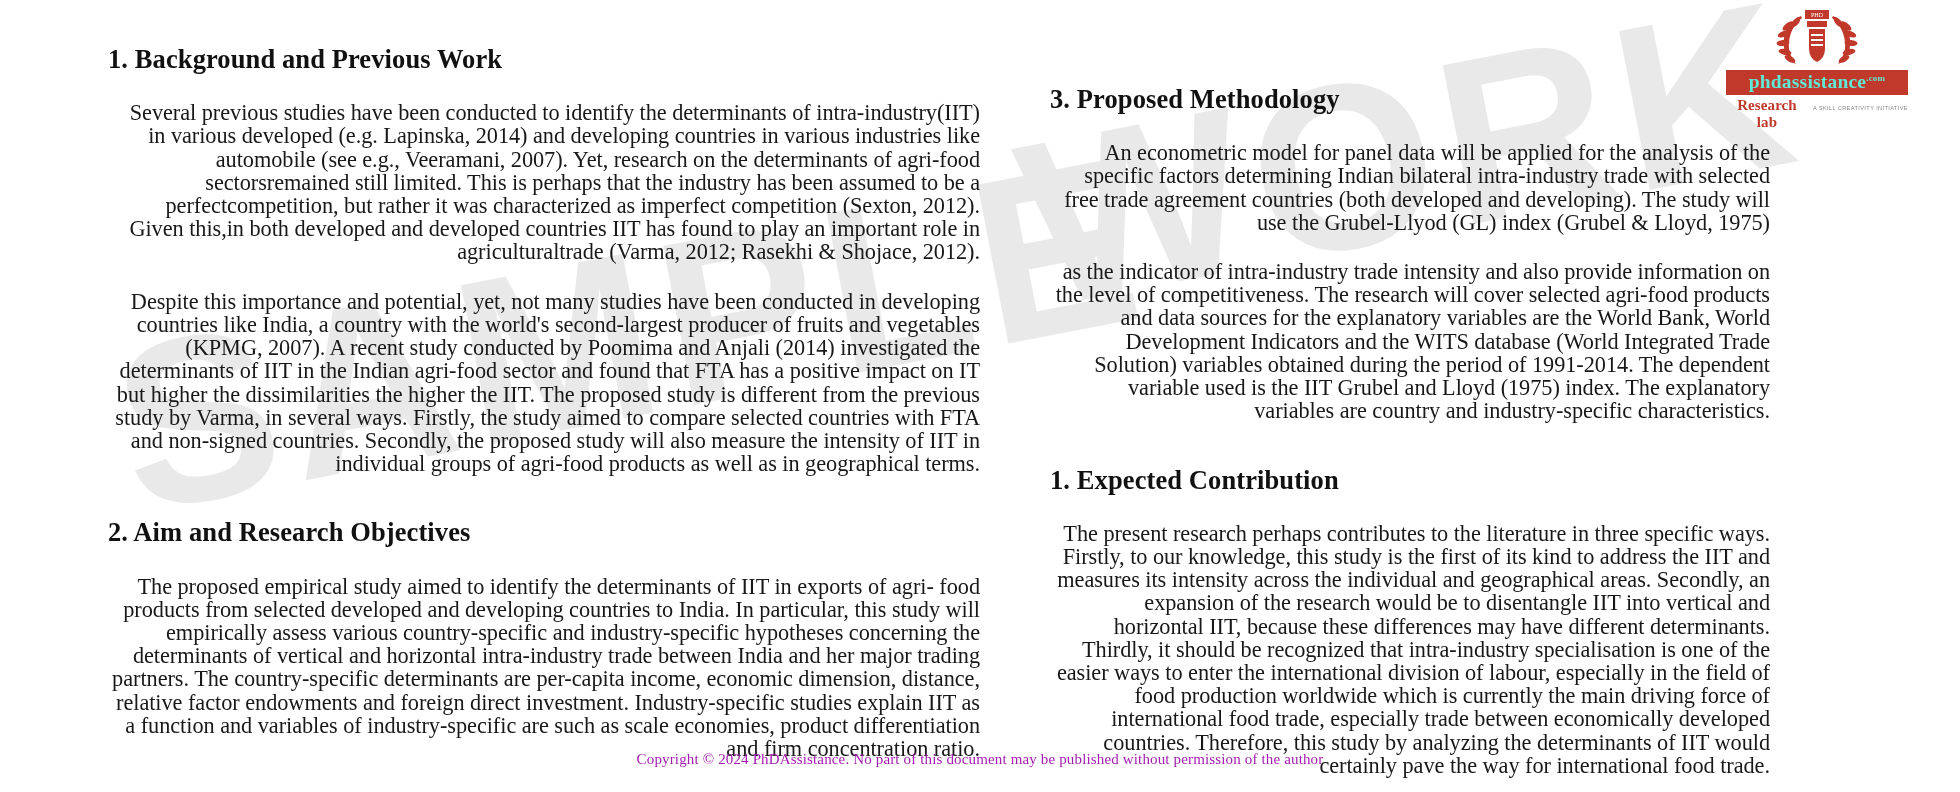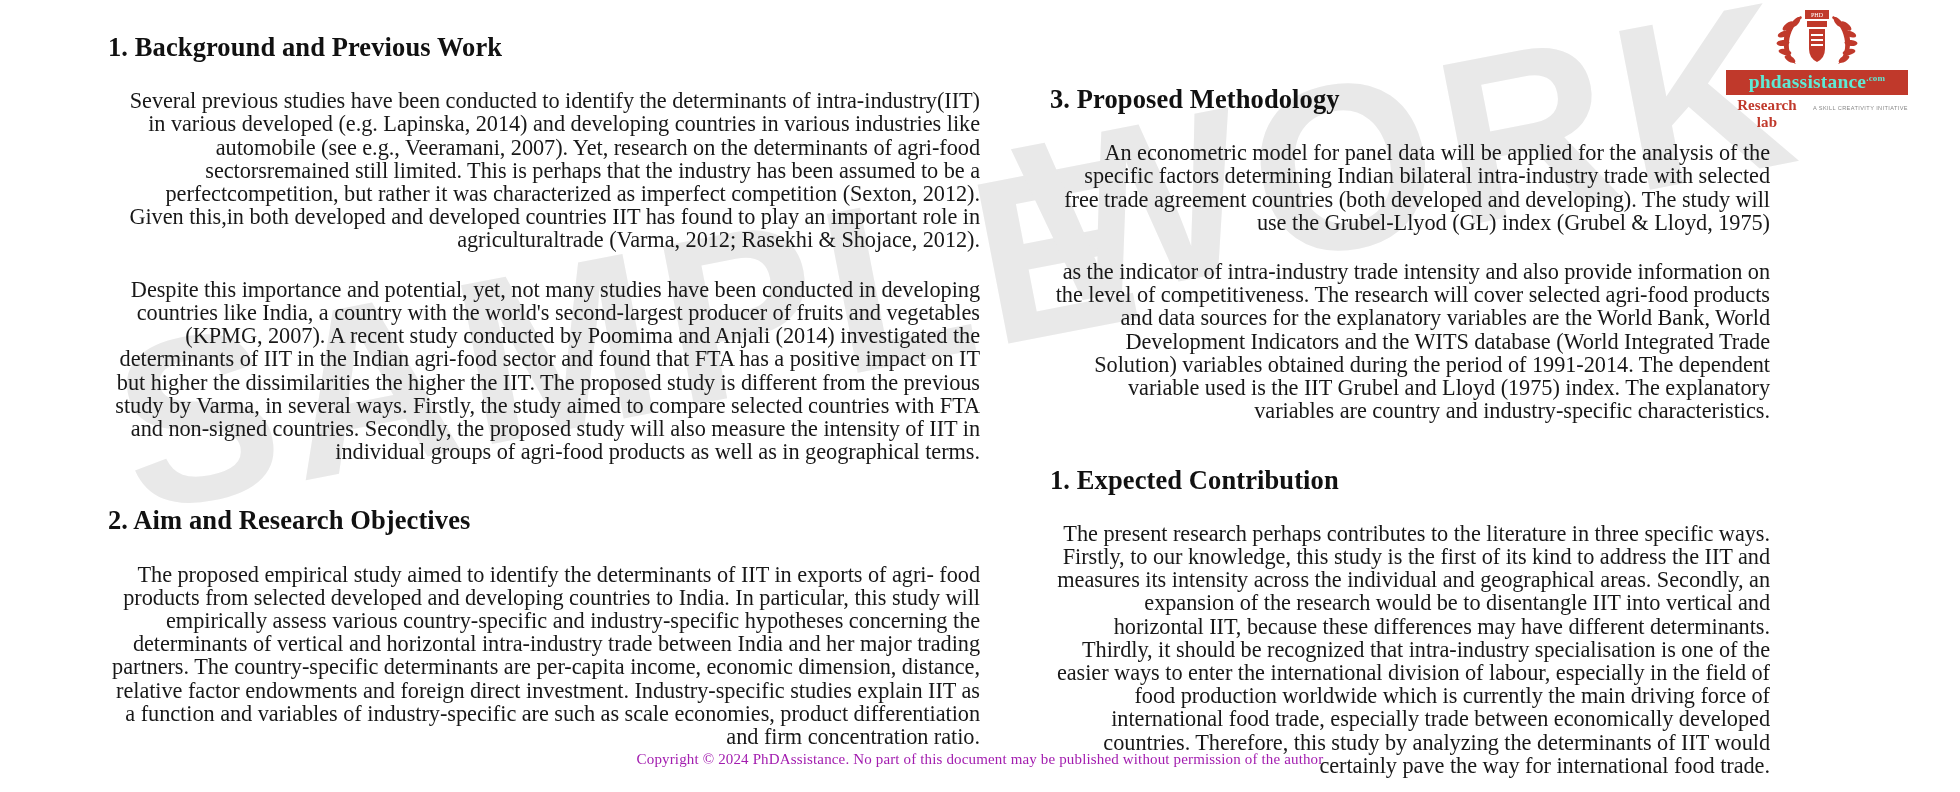--- a/index.html
+++ b/index.html
@@ -54,21 +54,21 @@
     z-index: 2;
     width: 1960px;
     height: 792px;
     box-sizing: border-box;
   }
 
   .column {
     position: absolute;
     top: 0;
   }
-  #column-left  { left: 108px; width: 872px; padding-top: 32px; }
+  #column-left  { left: 108px; width: 872px; padding-top: 44px; }
   #column-right { left: 1050px; width: 720px; padding-top: 84px; }
 
   h2.section-heading {
     font-family: "Liberation Serif", "DejaVu Serif", serif;
     font-weight: 700;
     font-size: 26.5px;
     line-height: 1.18;
     margin: 0 0 26px 0;
     letter-spacing: 0.1px;
     color: #111111;

